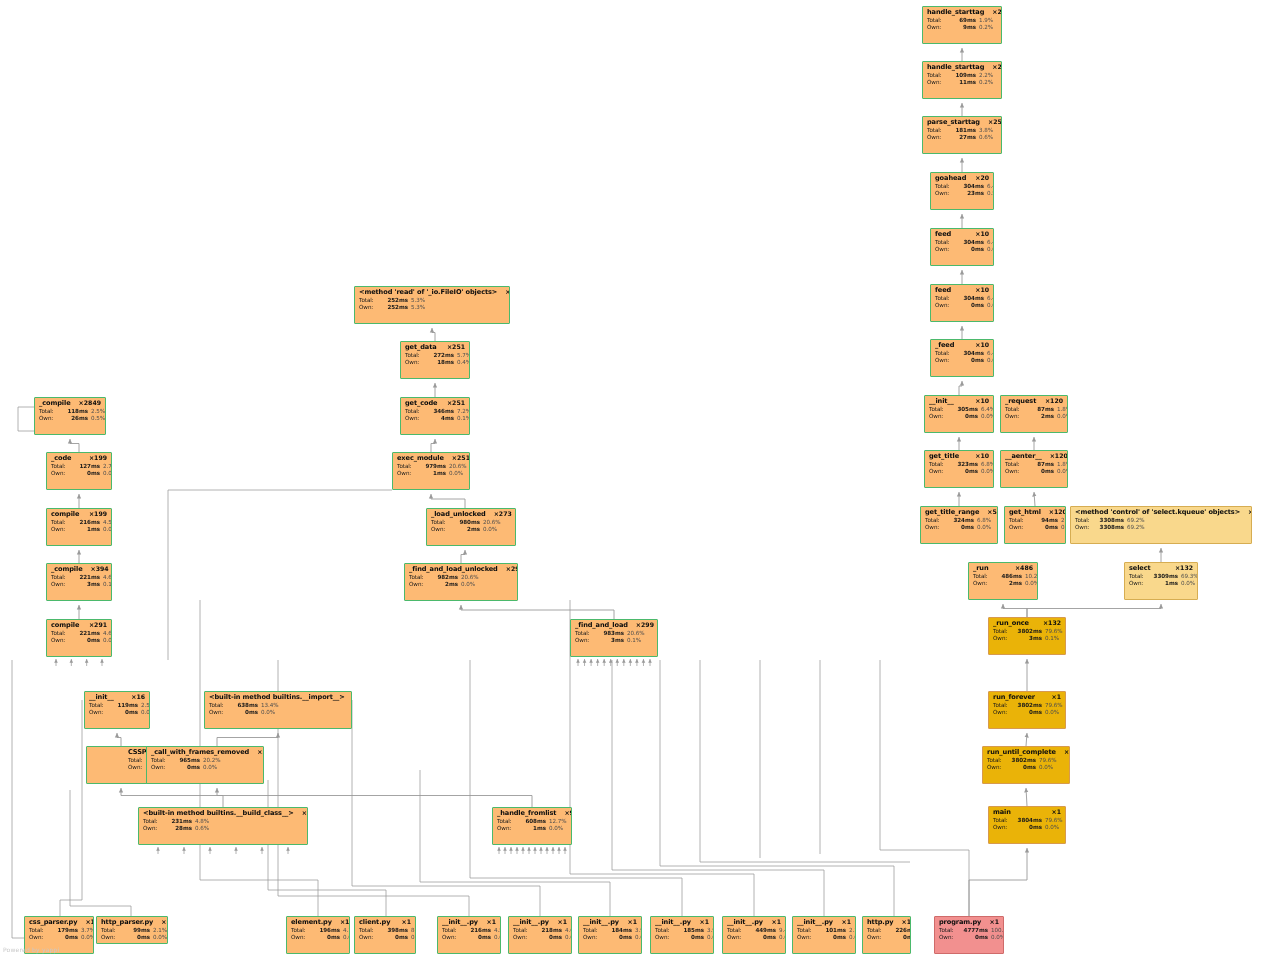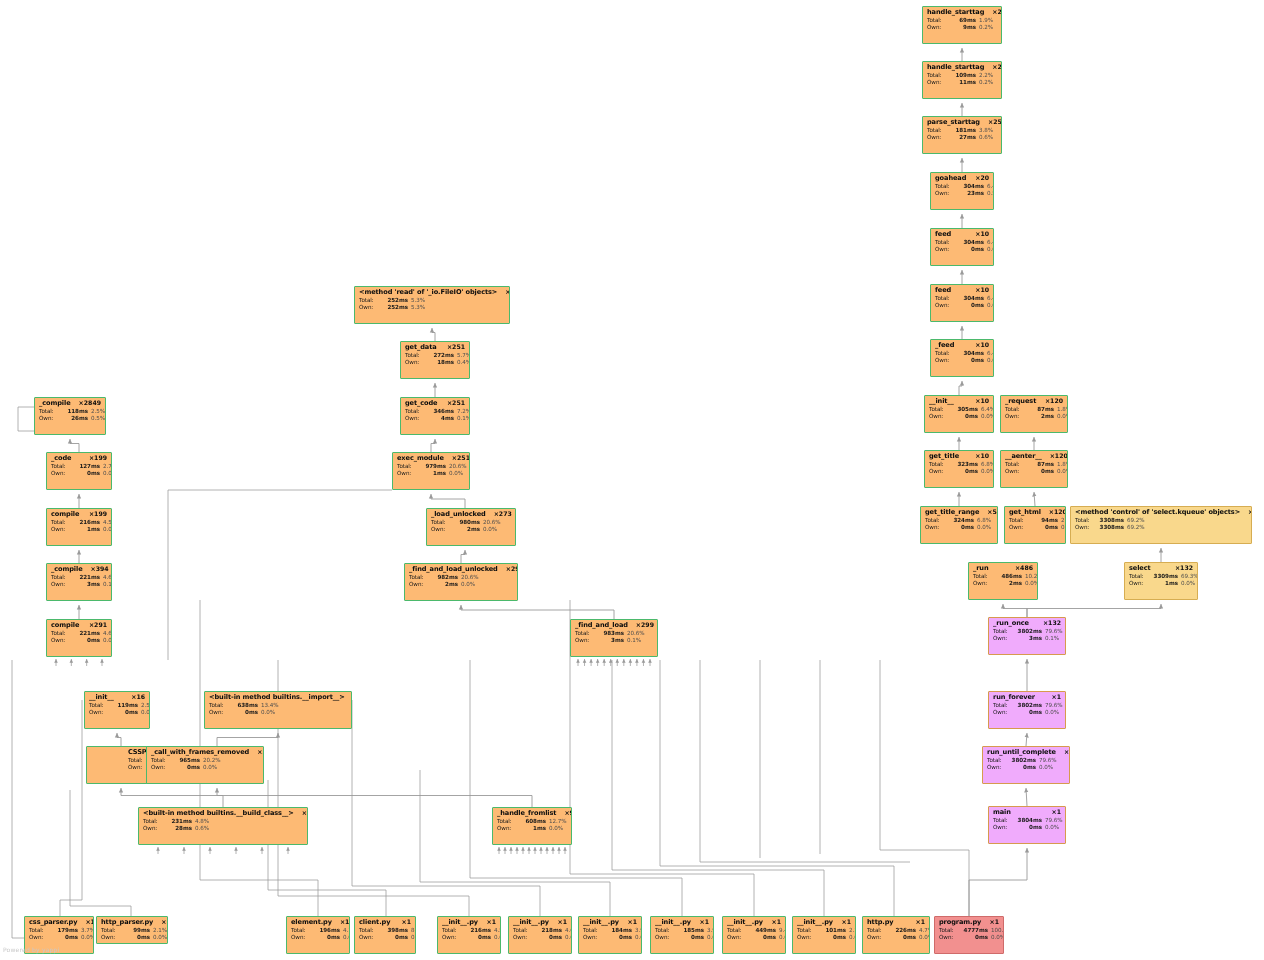--- a/index.html
+++ b/index.html
@@ -17,21 +17,21 @@
     position:absolute;
     box-sizing:border-box;
     border:1px solid #2f8f4f;
     border-radius:1px;
     padding:2px 4px 2px 4px;
     line-height:1.0;
     background:#7bf29b;
     overflow:hidden;
   }
   .node.green   {background:#fdba74;border-color:#4bb96c;}
-  .node.orange  {background:#f0abfc;border-color:#d79a4e;}
+  .node.orange  {background:#eab308;border-color:#d79a4e;}
   .node.yellow  {background:#f9d88c;border-color:#d6ad52;}
   .node.red     {background:#f2908f;border-color:#cf6b6a;}
   .n-head{
     display:flex;justify-content:space-between;align-items:baseline;
     font-size:6.6px;font-weight:bold;color:#0d0d0d;
     white-space:nowrap;margin-bottom:2.5px;
   }
   .n-name{letter-spacing:-0.1px;}
   .n-calls{margin-left:8px;font-size:6.2px;}
   .n-row{
@@ -909,21 +909,21 @@
       <span class="n-lbl">Total:</span>
       <span class="n-val">101ms</span>
       <span class="n-pct">2.1%</span>
     </div>
     <div class="n-row">
       <span class="n-lbl">Own:</span>
       <span class="n-val">0ms</span>
       <span class="n-pct">0.0%</span>
     </div>
   </div>
-      <div class="node green" style="left: 862px; top: 916px; width: 68px; height: 38px;">
+      <div class="node green" style="left: 862px; top: 916px; width: 49px; height: 38px;">
     <div class="n-head">
       <span class="n-name">http.py</span>
       <span class="n-calls">×1</span>
     </div>
     <div class="n-row">
       <span class="n-lbl">Total:</span>
       <span class="n-val">226ms</span>
       <span class="n-pct">4.7%</span>
     </div>
     <div class="n-row">

